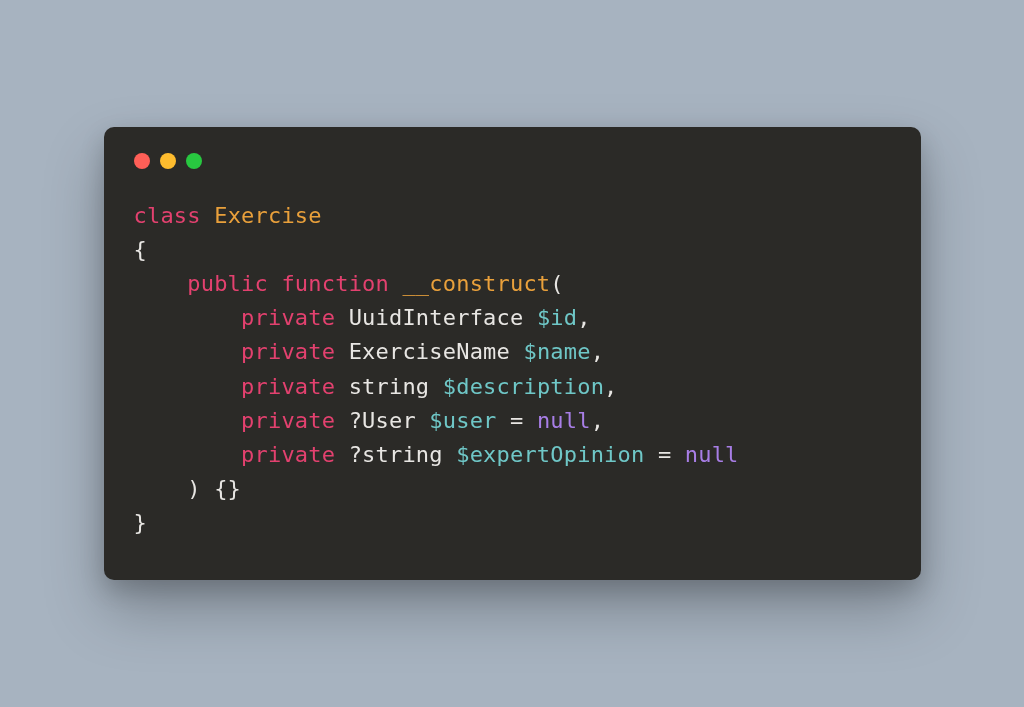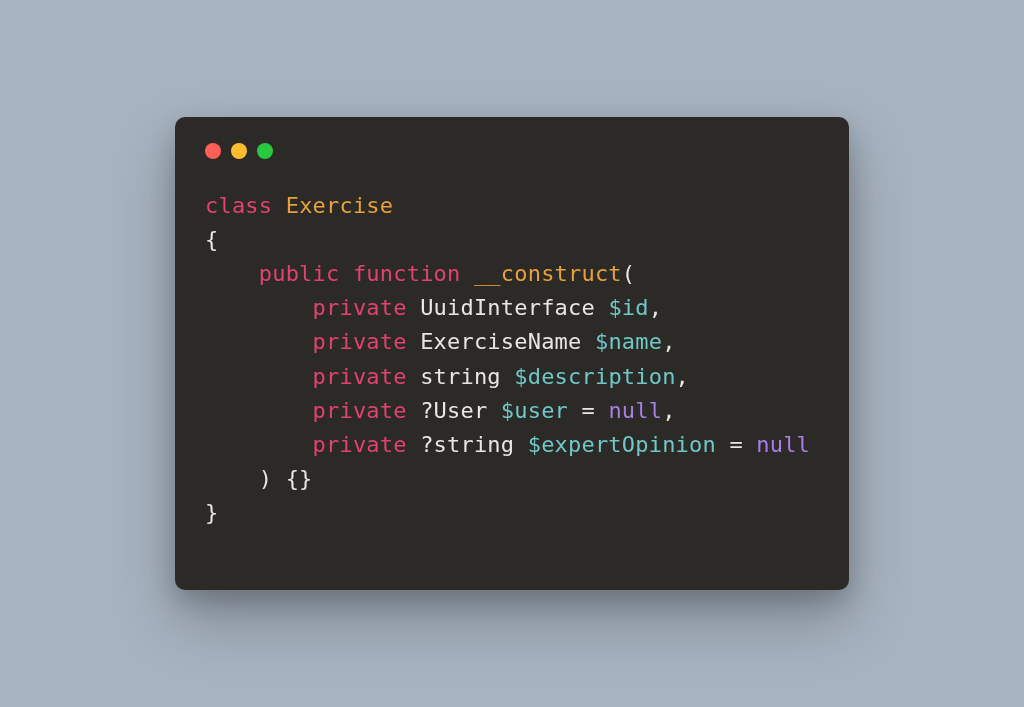--- a/index.html
+++ b/index.html
@@ -7,24 +7,24 @@
       background: #a7b3c0;
       width: 1024px;
       height: 707px;
       display: flex;
       align-items: center;
       justify-content: center;
       font-family: ui-monospace, "SF Mono", Menlo, Monaco, Consolas, monospace;
     }
     .window {
       background: #2b2a27;
-      width: 674px;
+      width: 817px;
       border-radius: 10px;
       box-shadow: 0 30px 60px rgba(0,0,0,0.25), 0 10px 25px rgba(0,0,0,0.18);
-      padding: 26px 30px 60px 30px;
+      padding: 26px 30px 40px 30px;
     }
     .traffic-lights {
       display: flex;
       gap: 10px;
       margin-bottom: 30px;
     }
     .light {
       width: 16px;
       height: 16px;
       border-radius: 50%;

